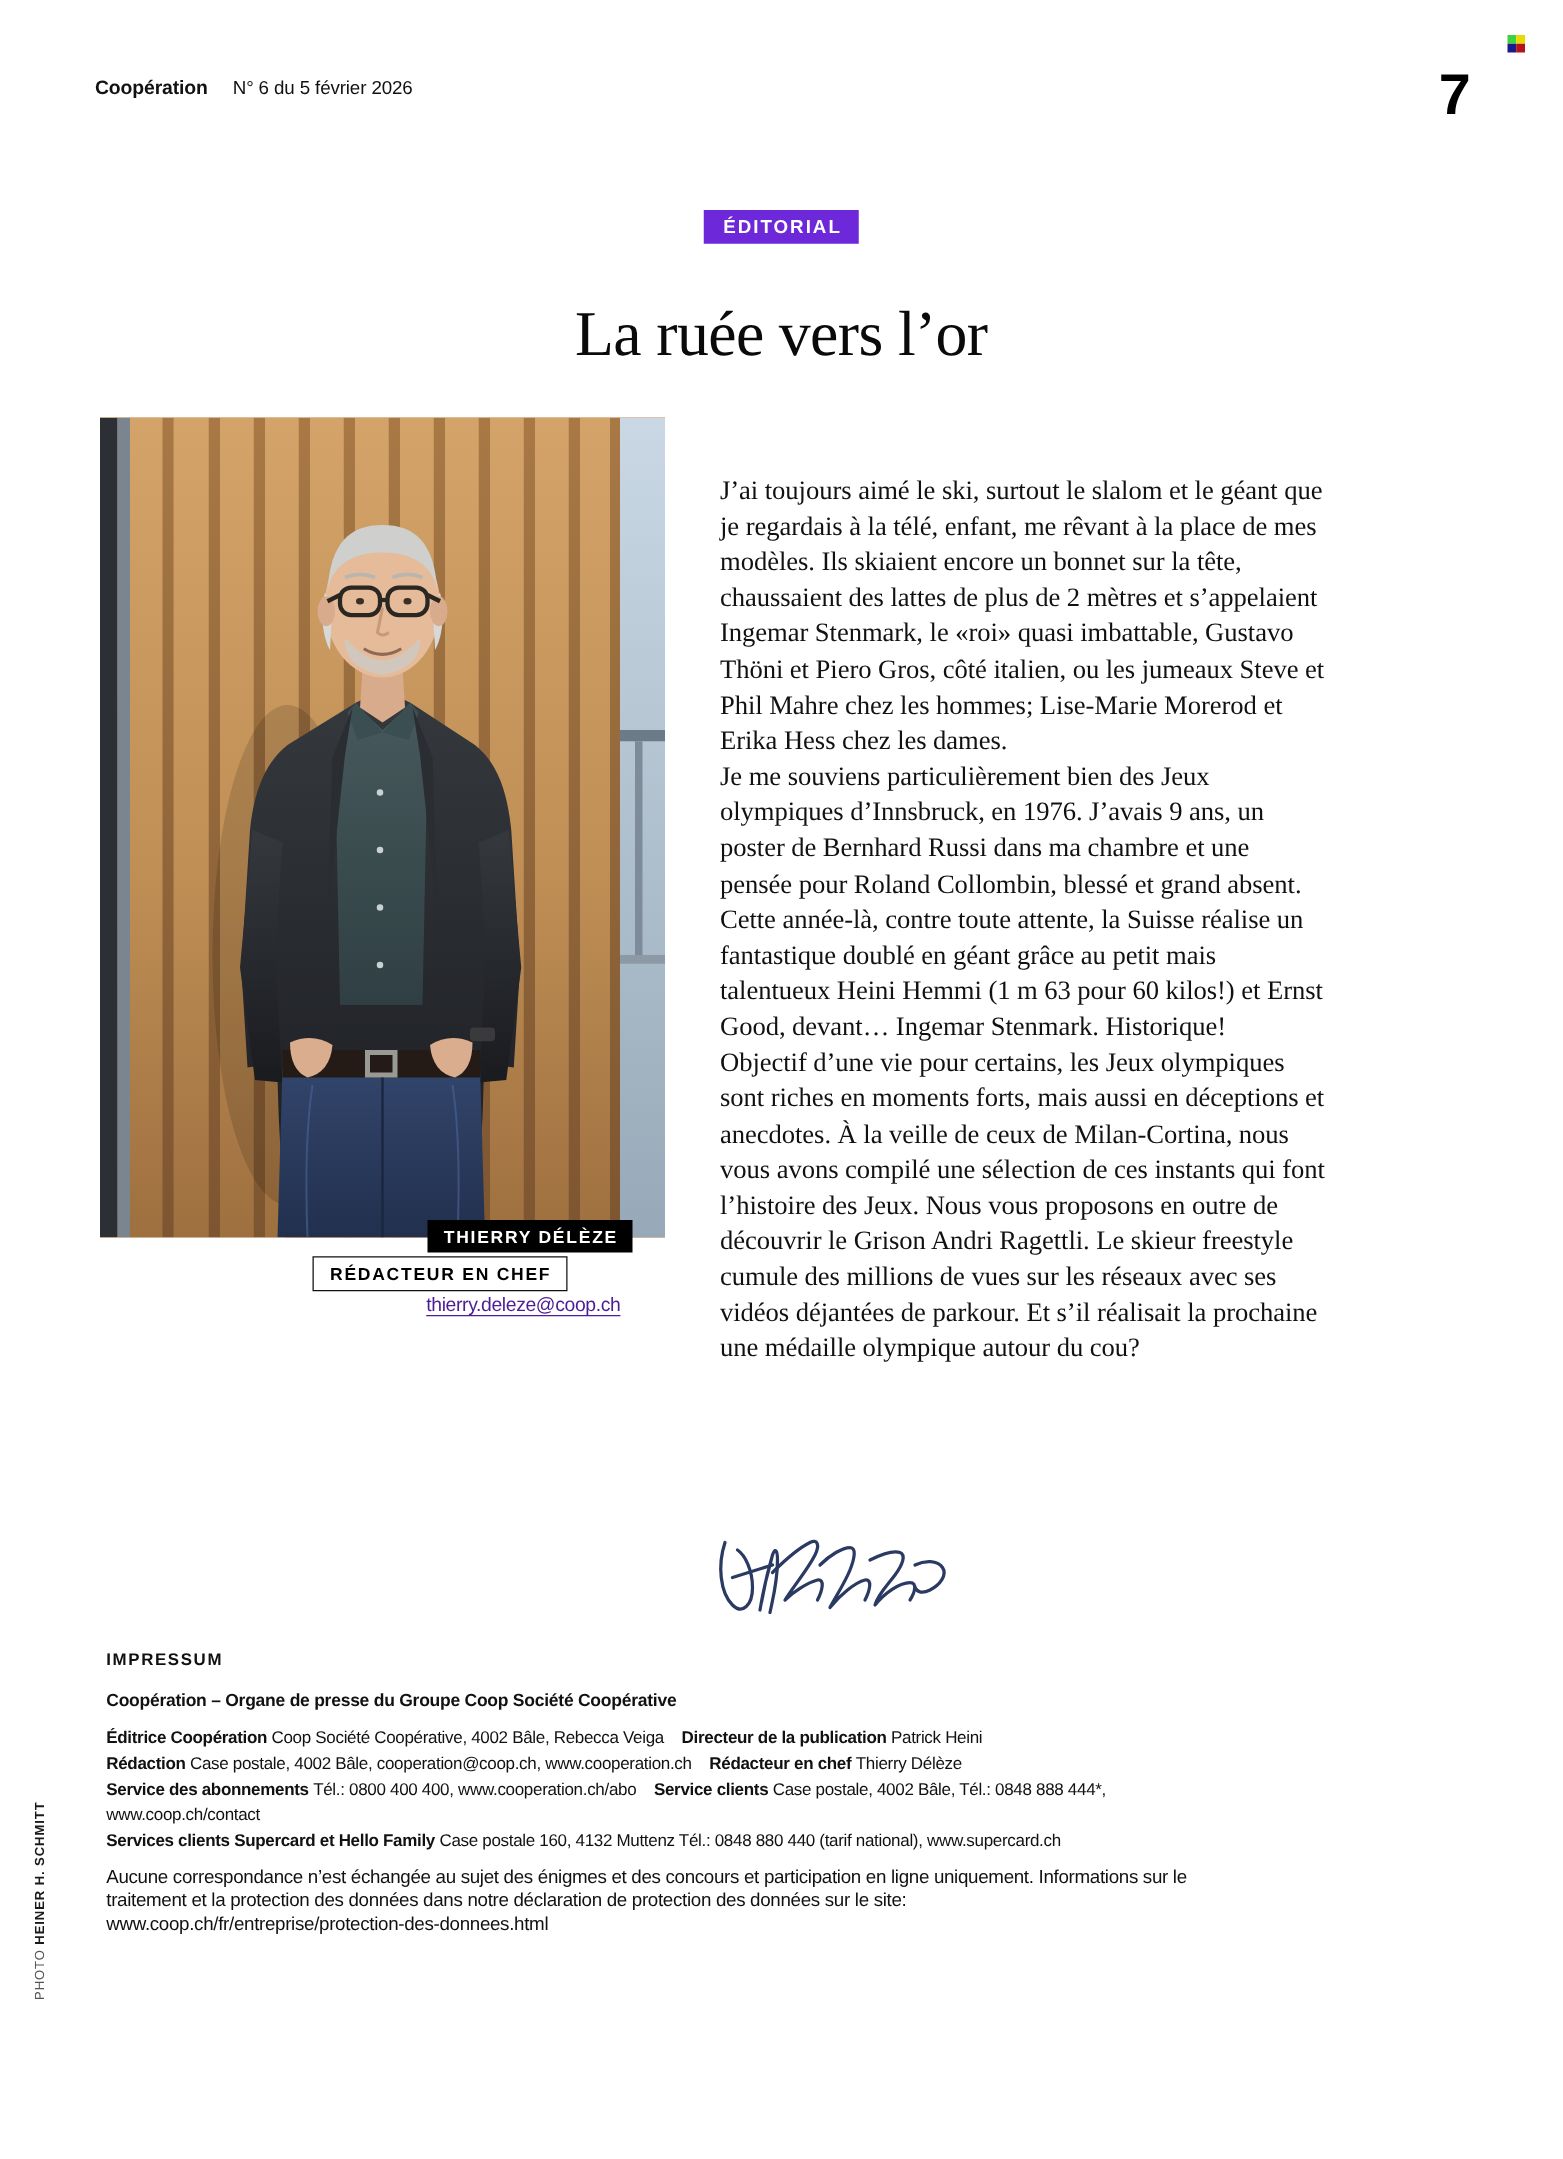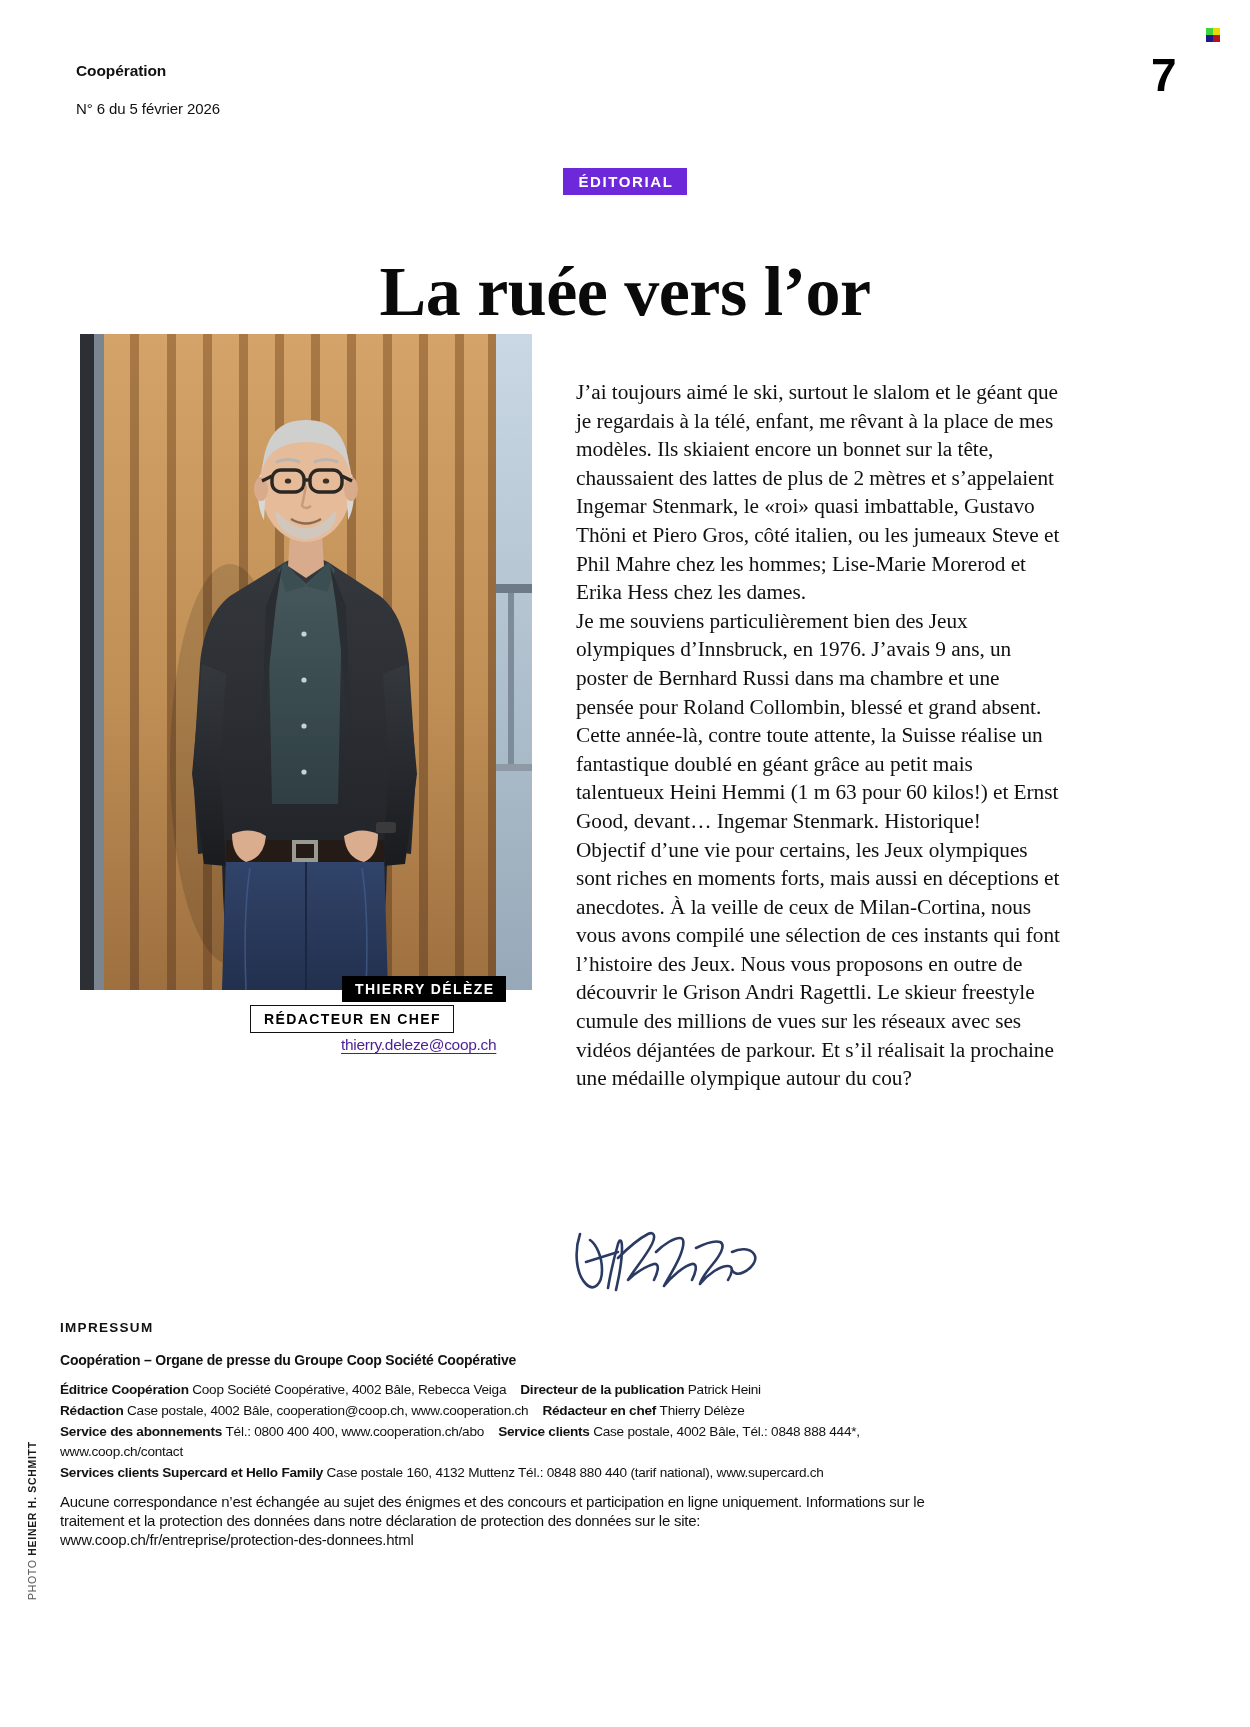--- a/index.html
+++ b/index.html
@@ -18,21 +18,20 @@
 
   
   .masthead {
     position: absolute;
     left: 76px;
     top: 62px;
     display: flex;
     align-items: baseline;
     gap: 20px;
     white-space: nowrap;
-    flex-direction: column;
   }
   .masthead-title {
     font-size: 15.5px;
     font-weight: bold;
     letter-spacing: -0.1px;
     color: #111111;
   }
   .masthead-issue {
     font-size: 15px;
     font-weight: normal;
@@ -83,22 +82,22 @@
     line-height: 1;
   }
 
   .headline {
     position: absolute;
     left: 0;
     right: 0;
     top: 208px;
     text-align: center;
     font-family: "Liberation Serif", "DejaVu Serif", serif;
-    font-size: 70px;
-    font-weight: bold;
+    font-size: 51px;
+    font-weight: normal;
     letter-spacing: -0.5px;
     color: #0a0a0a;
     line-height: 1.05;
   }
 
   
   .photo {
     position: absolute;
     left: 80px;
     top: 334px;
@@ -169,21 +168,21 @@
     position: absolute;
     left: 572px;
     top: 1218px;
     width: 190px;
     height: 100px;
   }
 
   
   .impressum {
     position: absolute;
-    left: 60px;
+    left: 85px;
     top: 1320px;
     width: 880px;
     color: #111111;
   }
   .imp-title {
     font-size: 13.5px;
     font-weight: 800;
     letter-spacing: 1.3px;
     margin-bottom: 17px;
   }

